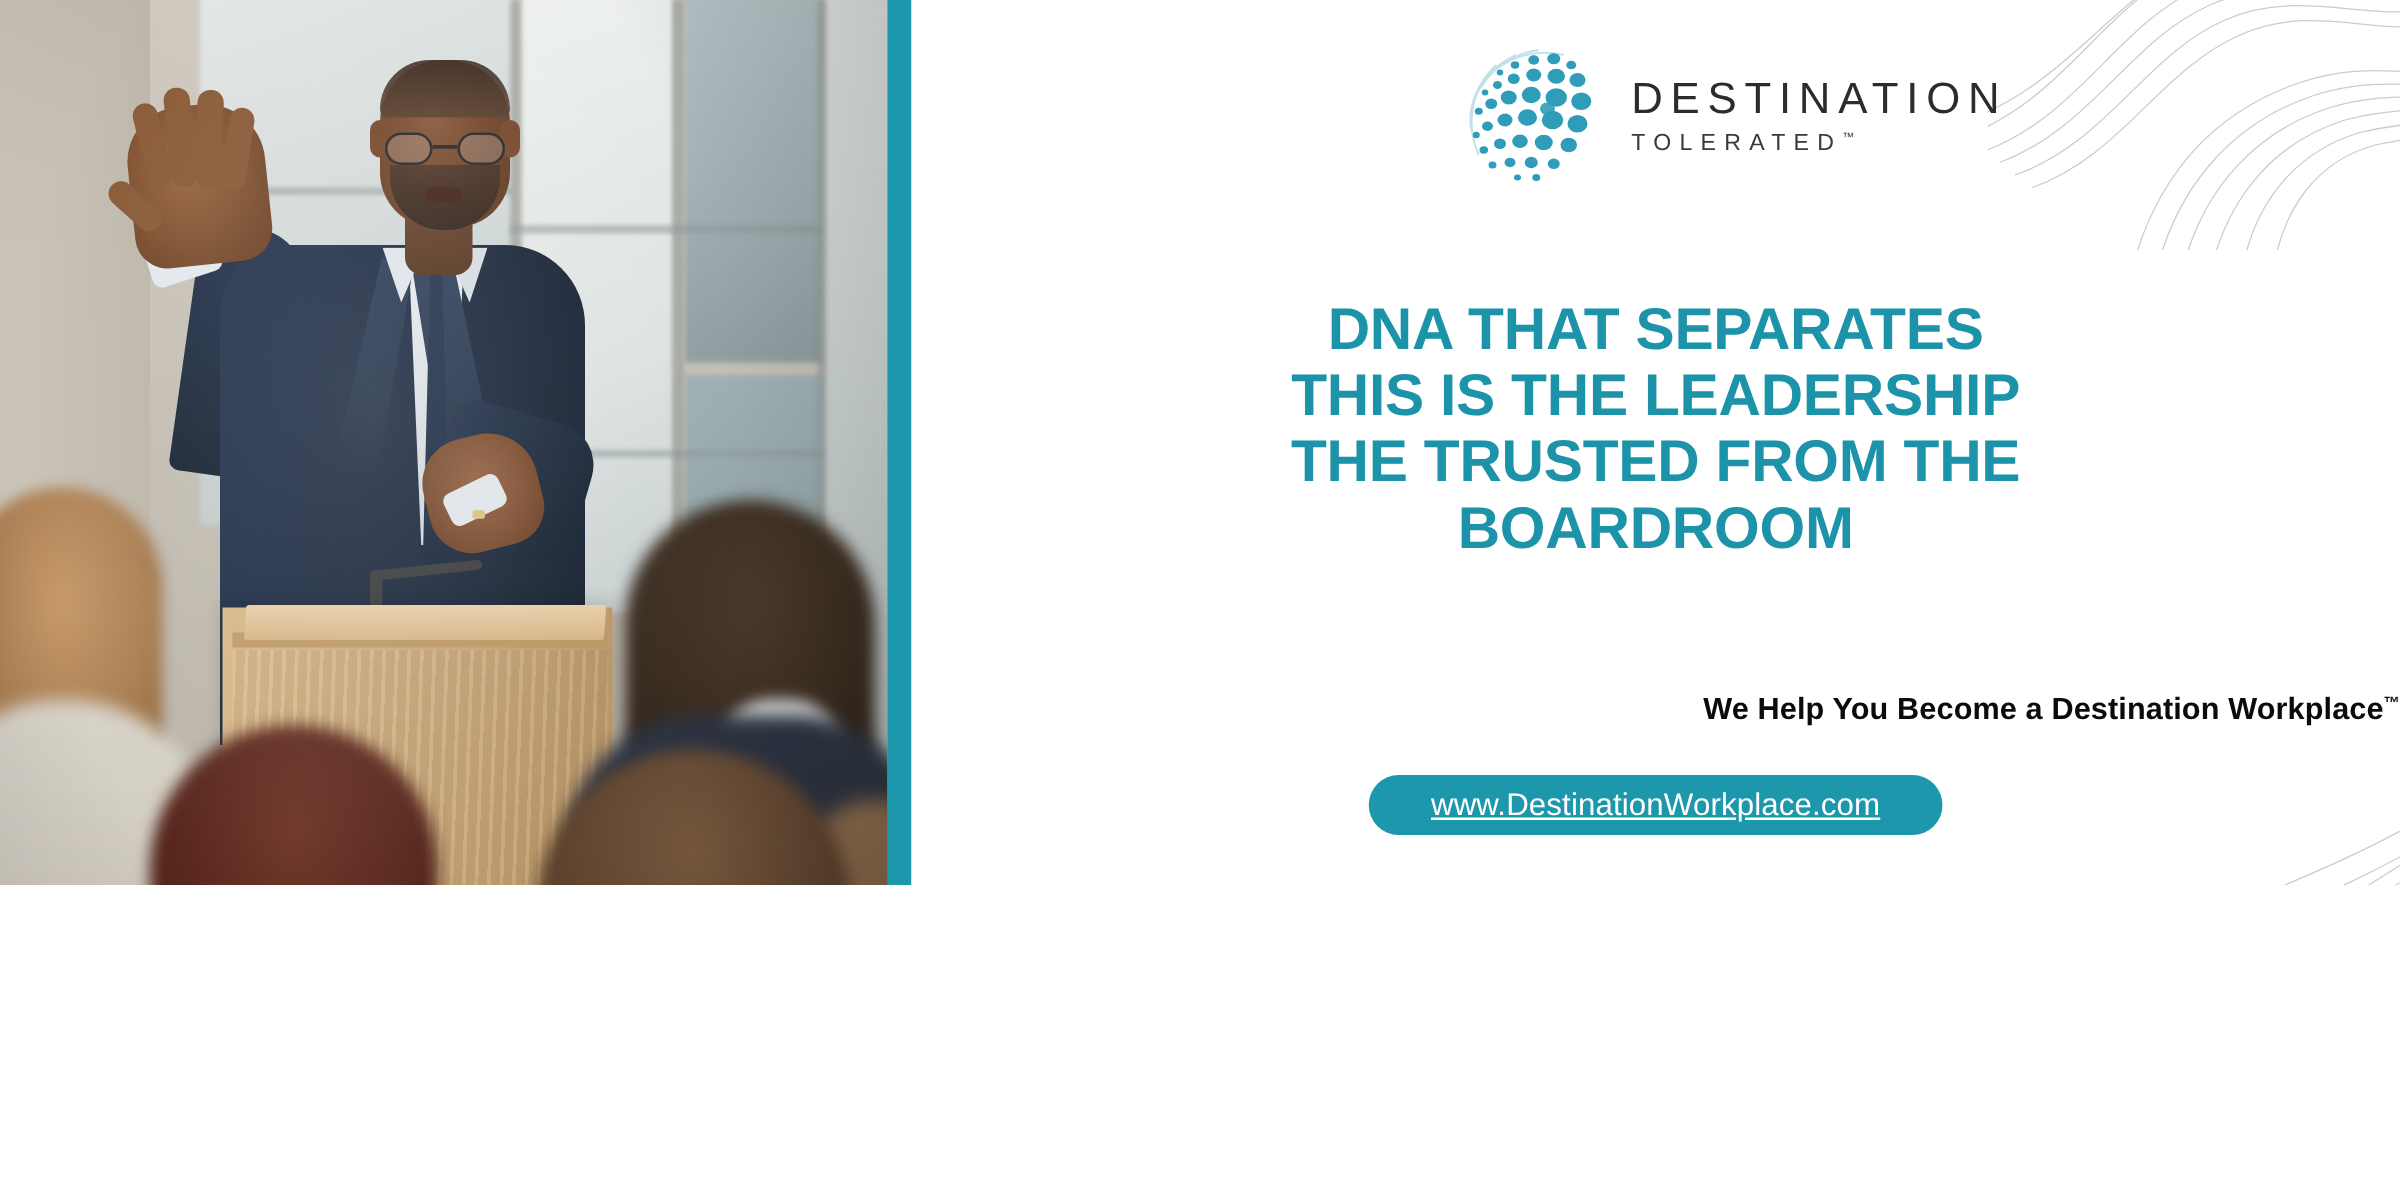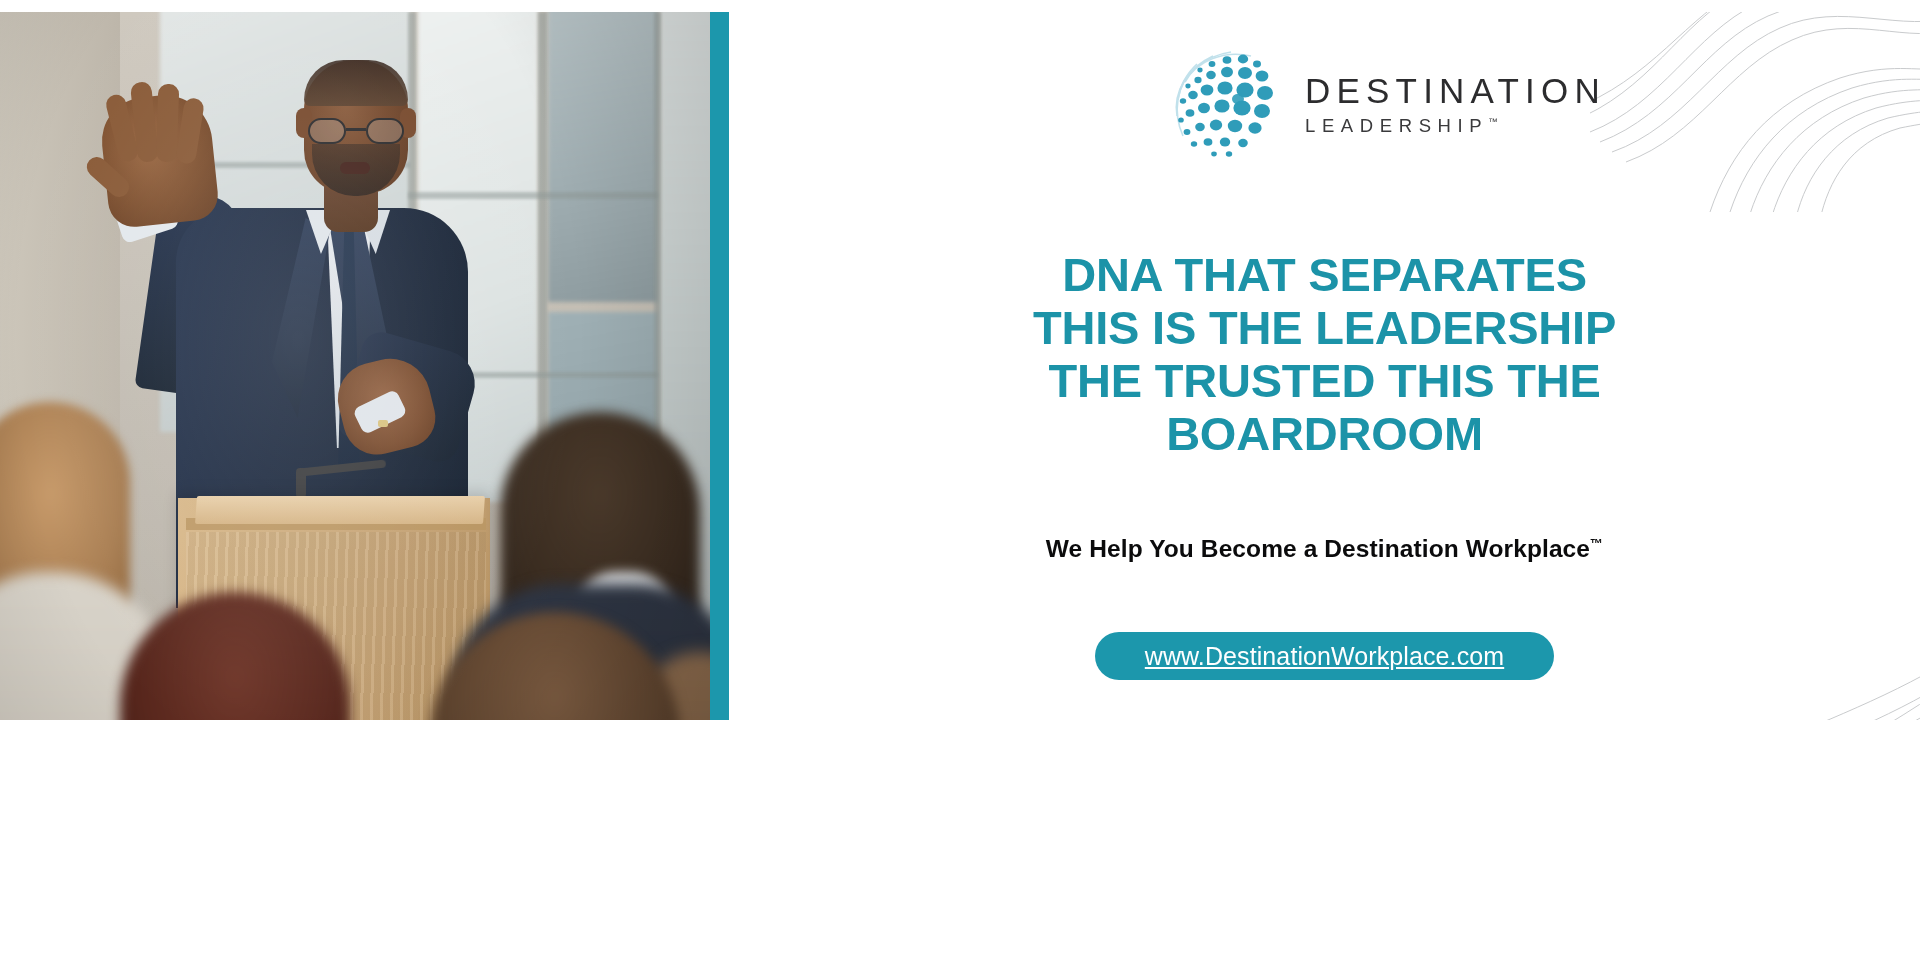--- a/index.html
+++ b/index.html
@@ -1,20 +1,20 @@
 <!DOCTYPE html>
 <html><head>
 <meta charset="utf-8">
 <title>Destination Workplace Promo</title>
 <style>
   * { margin:0; padding:0; box-sizing:border-box; }
   html,body { width:1920px; height:960px; overflow:hidden; background:#fff;
     font-family:"Liberation Sans", sans-serif; }
 
-  .canvas { position:relative; width:1920px; height:708px; background:#ef4444; overflow:hidden;margin-top:12px; }
+  .canvas { position:relative; width:1920px; height:708px; background:#ef4444; overflow:hidden; }
 
   
   .photo-panel { position:absolute; left:0; top:0; width:710px; height:960px; overflow:hidden;
     background:#b9b4ab; }
 
   
   .bg-wall { position:absolute; inset:0;
     background:
       linear-gradient(180deg, #cfc9bf 0%, #c2bcb2 40%, #b0aaa0 100%); }
   .bg-wall-left { position:absolute; left:0; top:0; width:120px; height:960px;
@@ -185,21 +185,21 @@
     line-height:1; margin-top:9px; white-space:nowrap; }
   .logo-word2 sup { font-size:9.5px; letter-spacing:0; vertical-align:super; }
 
   
   .headline { position:absolute; left:0; top:236px; width:1191px; text-align:center;
     color:#1c93a8; font-weight:bold; font-size:47px; line-height:53px;
     letter-spacing:-0.2px; }
   .headline div { white-space:nowrap; }
 
   
-  .tagline { position:absolute; left:0; top:516px; width:1191px; text-align:center;
+  .tagline { position:absolute; left:0; top:546px; width:1191px; text-align:right;
     color:#0b0b0c; font-weight:bold; font-size:24.5px; line-height:31px;
     letter-spacing:.1px; }
   .tagline sup { font-size:13px; vertical-align:super; }
 
   
   .pill-wrap { position:absolute; left:0; top:620px; width:1191px; display:flex;
     justify-content:center; }
   .pill { background:#1c97ac; color:#ffffff; border-radius:26px;
     padding:0 50px; height:48px; display:flex; align-items:center; justify-content:center;
     font-size:25px; font-weight:400; letter-spacing:.1px; }
@@ -367,29 +367,29 @@
 
             <ellipse cx="60" cy="112" rx="3.2" ry="2.8"></ellipse>
             <ellipse cx="45" cy="112" rx="2.8" ry="2.4"></ellipse>
             <ellipse cx="69" cy="57" rx="6" ry="5.2" opacity=".9"></ellipse>
           </g>
         </svg>
       </div>
       <div class="logo-text">
         <div class="logo-word1">DESTINATION</div>
         <div class="logo-word2">
-          <span>LEADERSHIP</span><sup>™</sup>
+          <span>TOLERATED</span><sup>™</sup>
         </div>
       </div>
     </div>
 
     <div class="headline">
       <div>DNA THAT SEPARATES</div>
       <div>THIS IS THE LEADERSHIP</div>
-      <div>THE TRUSTED THIS THE</div>
+      <div>THE TRUSTED FROM THE</div>
       <div>BOARDROOM</div>
     </div>
 
     <div class="tagline">
       <div><span>We Help You Become a Destination Workplace</span><sup>™</sup></div>
     </div>
 
     <div class="pill-wrap">
       <a class="pill" href="#">www.DestinationWorkplace.com</a>
     </div>

